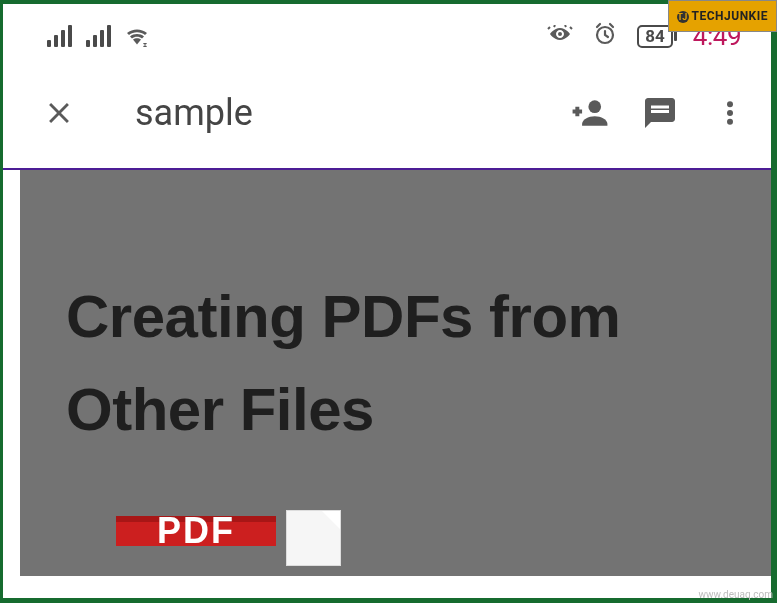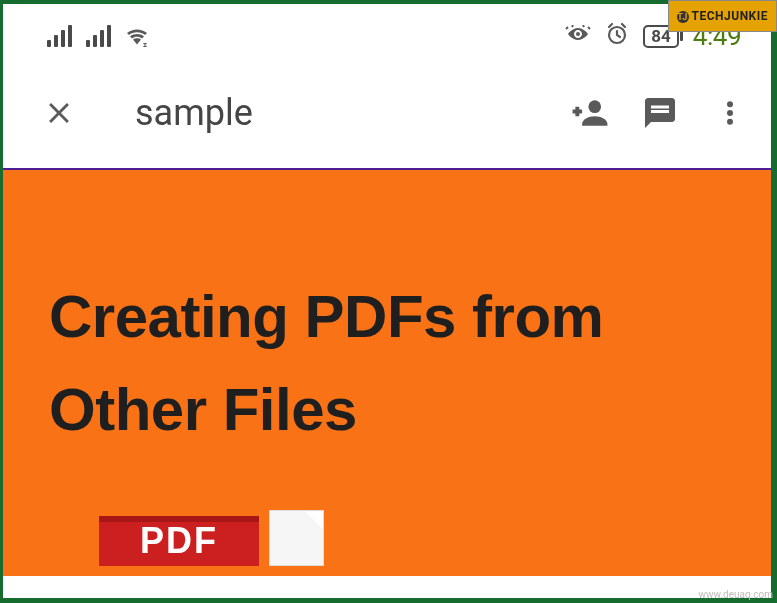--- a/index.html
+++ b/index.html
@@ -97,21 +97,21 @@
 
     .wifi-icon {
       width: 24px;
       height: 20px;
       position: relative;
     }
 
     .status-right {
       display: flex;
       align-items: center;
-      gap: 14px;
+      gap: 20px;
     }
 
     .battery-box {
       display: inline-flex;
       align-items: center;
       border: 2.5px solid #4a4a4a;
       border-radius: 5px;
       padding: 1px 6px;
       font-weight: bold;
       font-size: 17px;
@@ -127,21 +127,21 @@
       transform: translateY(-50%);
       width: 3px;
       height: 10px;
       background: #4a4a4a;
       border-radius: 1px;
     }
 
     .clock {
       font-size: 26px;
       font-weight: 400;
-      color: #4d7c0f;
+      color: #be185d;
       letter-spacing: -0.5px;
     }
 
     .app-bar {
       height: 112px;
       display: flex;
       align-items: center;
       padding: 0 20px 0 36px;
       border-bottom: 2px solid #4c1d95;
       background: #fff;
@@ -174,21 +174,22 @@
       width: 42px;
       height: 42px;
       display: flex;
       align-items: center;
       justify-content: center;
       cursor: pointer;
     }
 
     .content-area {
       padding: 100px 46px 0 46px;
-      background: #f97316;
+      background: #737373;
+      margin-left: 17px;
     }
 
     .doc-heading {
       font-size: 60px;
       font-weight: 800;
       line-height: 1.55;
       color: #1f1f1f;
       letter-spacing: -0.5px;
       font-family: "Segoe UI", Arial, sans-serif;
     }
@@ -197,21 +198,21 @@
       margin-top: 60px;
       margin-left: 50px;
       width: 170px;
       height: 60px;
       position: relative;
     }
 
     .pdf-red-band {
       position: absolute;
       width: 160px;
-      height: 50px;
+      height: 30px;
       background: #cc1f1f;
       display: flex;
       align-items: center;
       justify-content: center;
       color: #fff;
       font-weight: 900;
       font-size: 36px;
       font-family: Arial, sans-serif;
       letter-spacing: 2px;
       box-shadow: inset 0 6px 0 0 #a81616;

